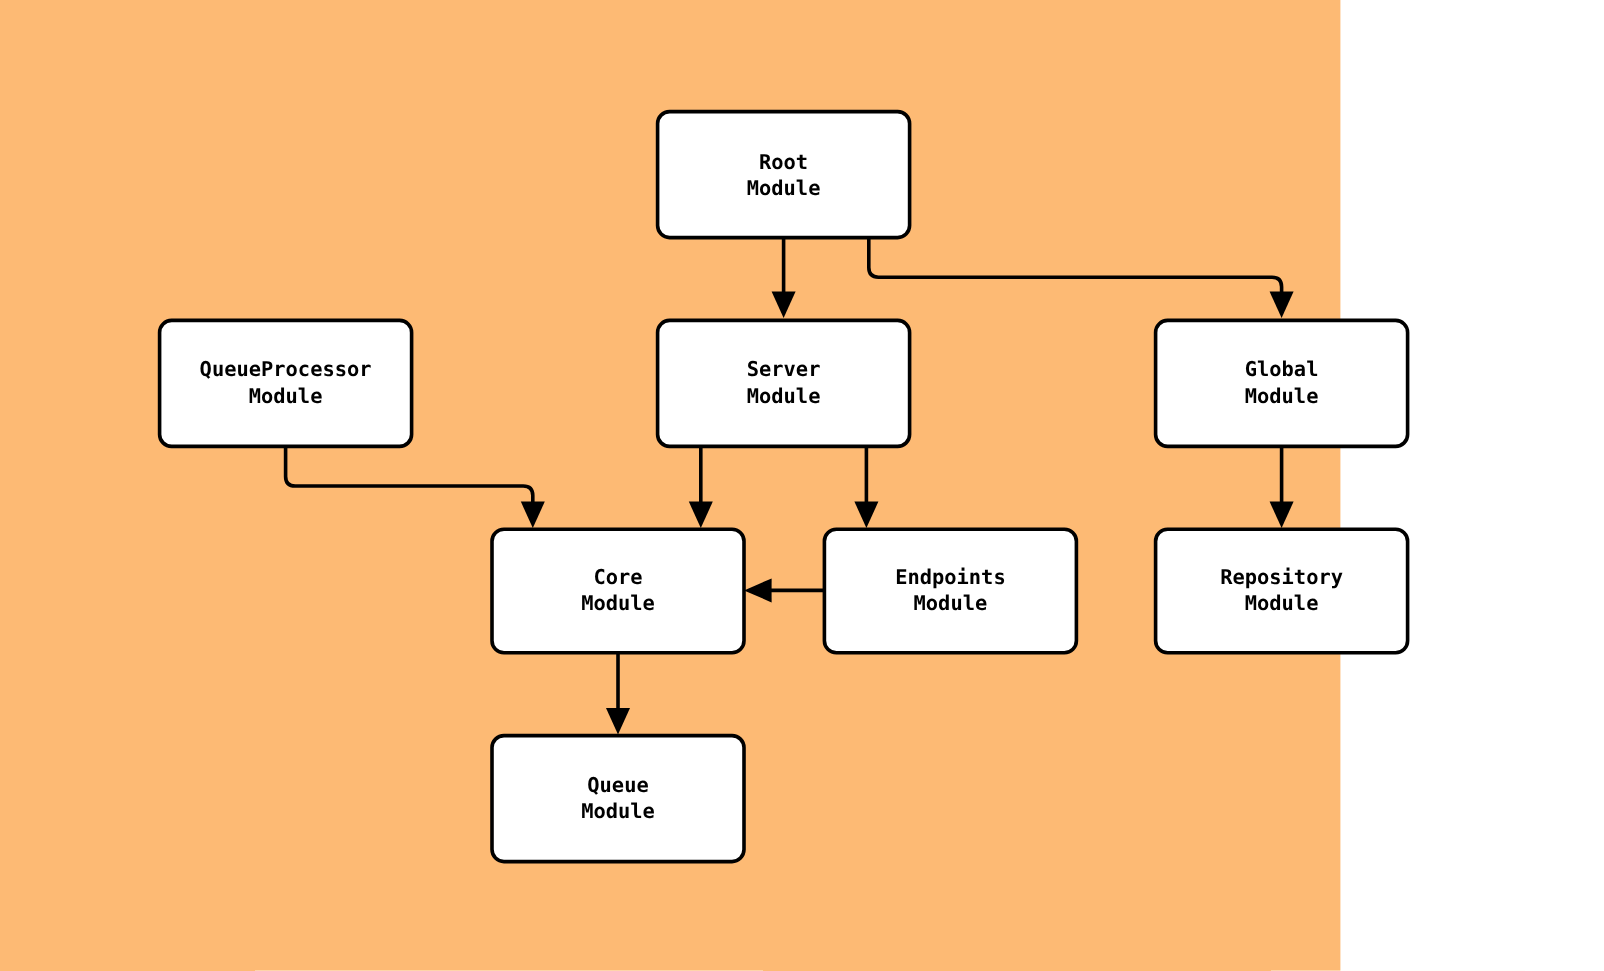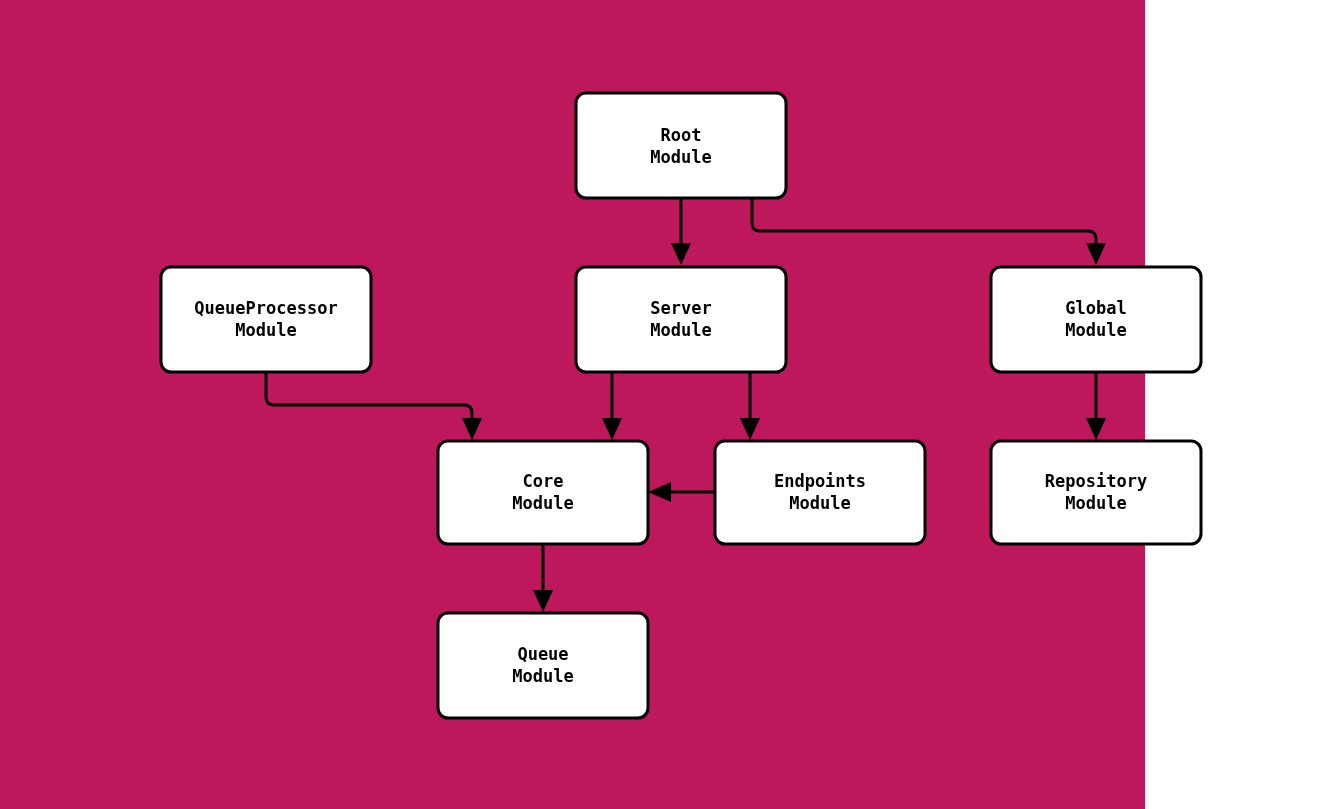--- a/index.html
+++ b/index.html
@@ -11,22 +11,21 @@
   body {
     width: 1337px;
     height: 809px;
     overflow: hidden;
     font-family: "DejaVu Sans Mono", "Liberation Mono", monospace;
   }
   #diagram-root {
     position: relative;
     width: 1117px;
     height: 809px;
-    background: #be185d;
-    padding-left: 28px;
+    background: #fdba74;
   }
   #diagram-svg {
     display: block;
     width: 1337px;
     height: 809px;
   }
   .node-box {
     fill: #ffffff;
     stroke: #000000;
     stroke-width: 3;

